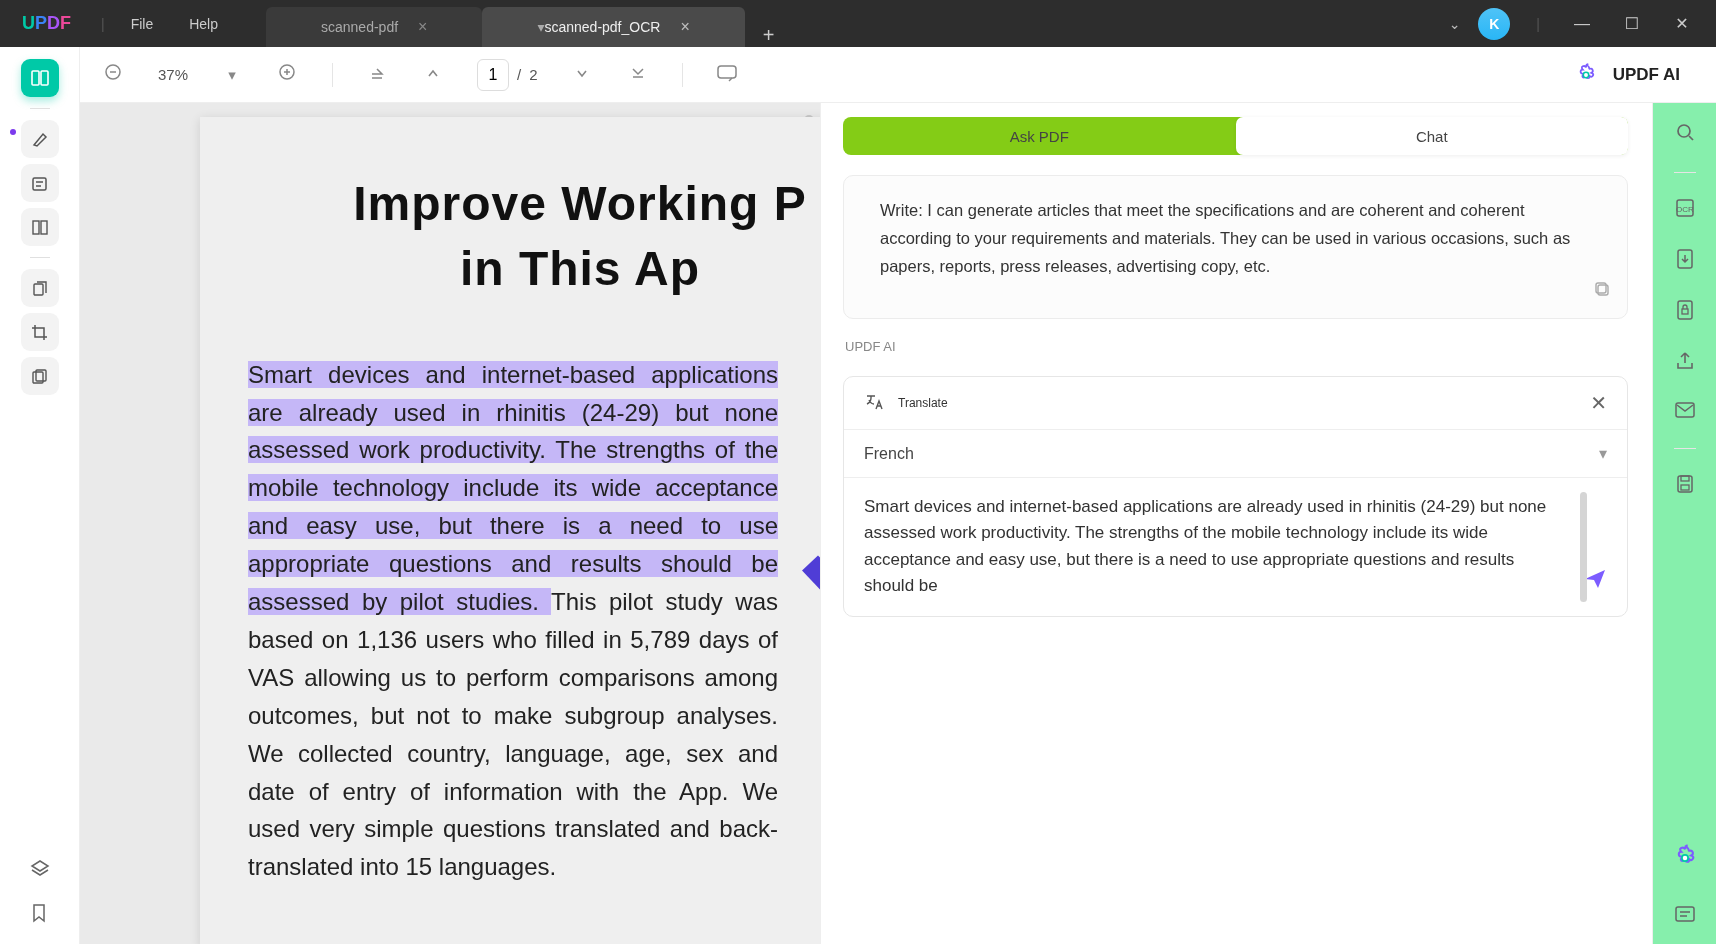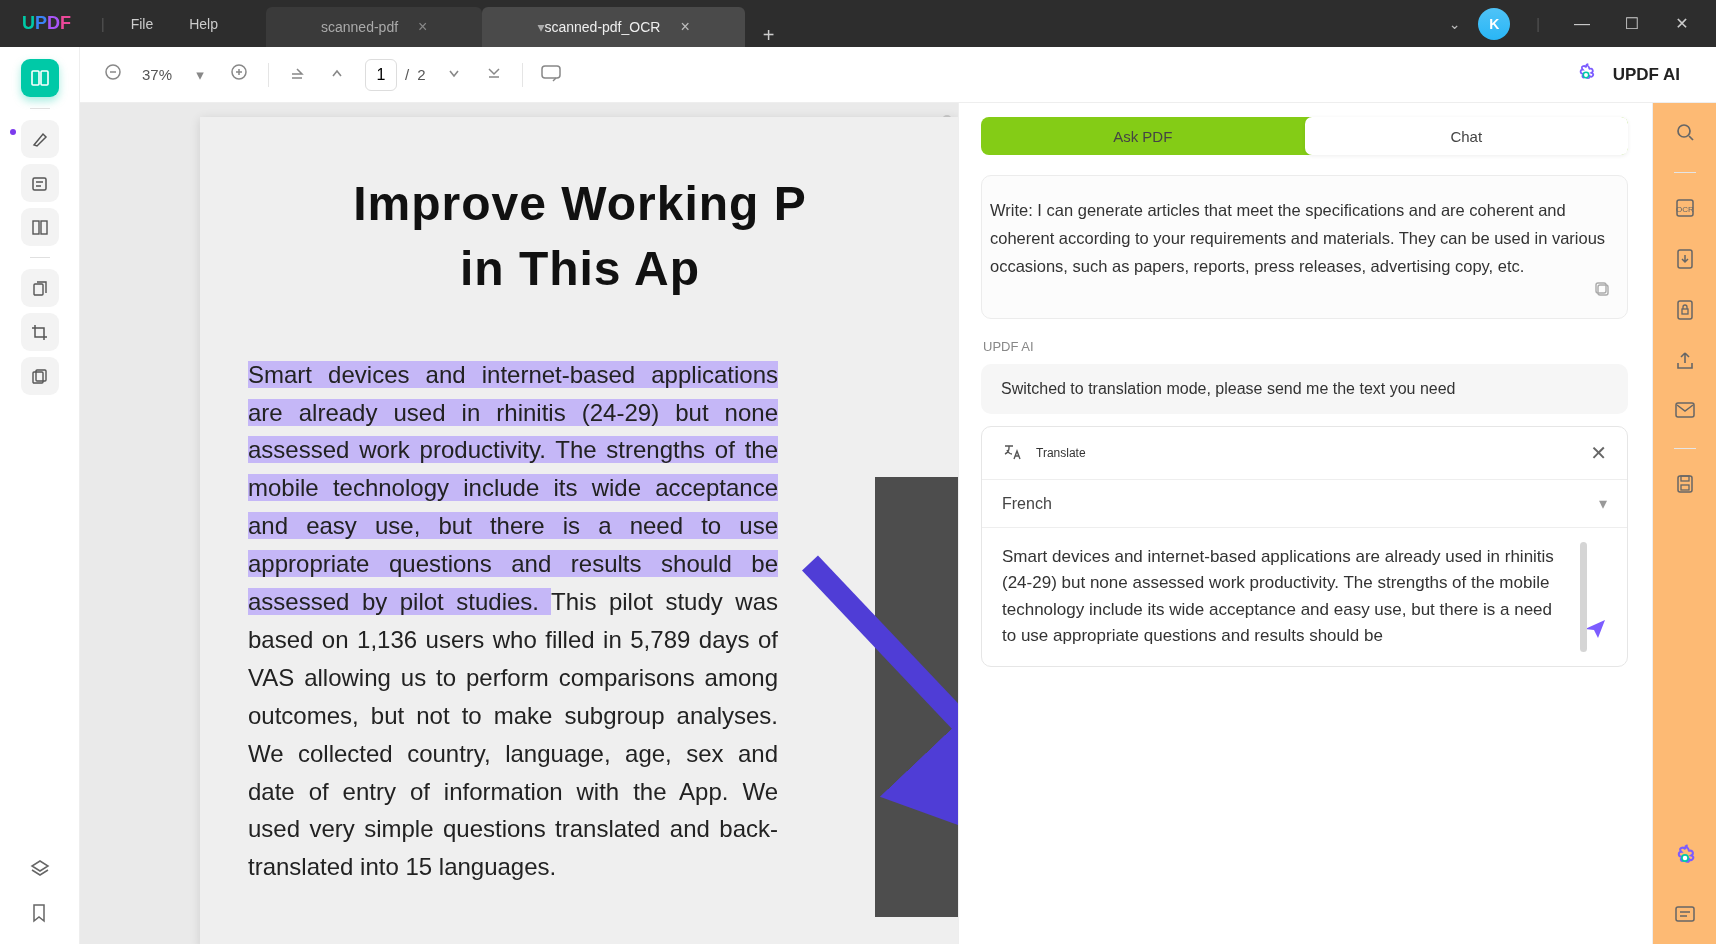--- a/index.html
+++ b/index.html
@@ -31,62 +31,62 @@
 .tool { width: 38px; height: 38px; border-radius: 9px; display: flex; align-items: center; justify-content: center; color: #666; font-size: 19px; }
 .tool.active { background: #00c9a7; color: #fff; box-shadow: 0 4px 8px rgba(0,201,167,.35); }
 .tool.gray-bg { background: #f3f3f3; }
 .left-sep { width: 20px; height: 1px; background: #e0e0e0; margin: 5px 0; }
 .left-bottom { margin-top: auto; margin-bottom: 16px; display: flex; flex-direction: column; gap: 18px; color: #666; }
 
 
 .main-wrap { flex: 1; display: flex; flex-direction: column; background: #fff; border-radius: 0 0 0 0; }
 
 
-.doc-toolbar { height: 56px; display: flex; align-items: center; gap: 16px; padding: 0 22px; color: #555; font-size: 15px; border-bottom: 1px solid #eee; position: relative; }
+.doc-toolbar { height: 56px; display: flex; align-items: center; gap: 32px; padding: 0 22px; color: #555; font-size: 15px; border-bottom: 1px solid #eee; position: relative; }
 .zoom-val { color: #555; }
 .page-box { display: flex; align-items: center; gap: 8px; }
 .page-input { width: 32px; height: 32px; border: 1px solid #ddd; border-radius: 6px; text-align: center; font-size: 16px; }
 .tbar-sep { width: 1px; height: 24px; background: #e5e5e5; }
 .tbar-ico { width: 24px; text-align: center; color: #888; cursor: pointer; }
 .ai-area { margin-left: auto; display: flex; align-items: center; gap: 14px; }
 .ai-logo { width: 26px; height: 26px; }
 .ai-title { font-weight: 700; color: #222; font-size: 17px; }
 
 
 .content-split { flex: 1; display: flex; overflow: hidden; }
 
 
-.doc-view { width: 878px; background: #eaeaea; position: relative; overflow: hidden; padding: 14px 0 0 120px; }
+.doc-view { width: 740px; background: #eaeaea; position: relative; overflow: hidden; padding: 14px 0 0 120px; }
 .page { width: 760px; height: 830px; background: #efefef; box-shadow: 0 2px 10px rgba(0,0,0,.12); padding: 55px 48px; position: relative; }
 .page h1 { font-size: 48px; font-weight: 700; text-align: center; letter-spacing: 1px; line-height: 1.35; color: #111; }
 .page .body-txt { margin-top: 54px; font-size: 24px; line-height: 1.58; color: #222; text-align: justify; width: 530px; }
 .hl { background: #c5b7f7; }
 .page-img { position: absolute; right: 0; top: 360px; width: 85px; height: 440px; background: #444; filter: grayscale(1) contrast(.85); }
 .doc-scroll { position: absolute; right: 6px; top: 12px; width: 10px; height: 210px; background: #c8c8c8; border-radius: 5px; }
 
 
 .ai-panel { flex: 1; background: #fff; display: flex; flex-direction: column; border-left: 1px solid #eee; padding: 14px 24px 20px 22px; position: relative; }
 .seg { display: flex; background: #84cc16; border-radius: 8px; height: 38px; }
 .seg .seg-btn { flex: 1; display: flex; align-items: center; justify-content: center; border-radius: 7px; font-size: 15px; color: #444; cursor: pointer; }
 .seg .seg-btn.active { background: #fff; box-shadow: 0 1px 4px rgba(0,0,0,.07); }
-.msg-card { margin-top: 20px; background: #fcfcfc; border: 1px solid #ececec; border-radius: 10px; padding: 20px 8px; font-size: 16.5px; line-height: 1.7; color: #333; position: relative; }
+.msg-card { margin-top: 20px; background: #fcfcfc; border: 1px solid #ececec; border-radius: 10px; padding: 20px 36px; font-size: 16.5px; line-height: 1.7; color: #333; position: relative; }
 .copy-ico { position: absolute; right: 16px; bottom: 12px; color: #aaa; }
 .ai-label { margin: 20px 0 10px 2px; font-size: 13px; color: #888; }
 .msg-mode { background: #f6f6f6; border-radius: 10px; padding: 16px 20px; font-size: 16px; color: #333; }
 .translate-card { margin-top: 12px; border: 1px solid #e6e6e6; border-radius: 10px; display: flex; flex-direction: column; }
 .tr-head { display: flex; align-items: center; justify-content: space-between; padding: 14px 20px; }
 .tr-head .lbl { display: flex; align-items: center; gap: 14px; font-size: 12px; color: #333; }
 .lang-sel { padding: 14px 20px; border-top: 1px solid #eee; display: flex; justify-content: space-between; align-items: center; color: #444; font-size: 16px; }
 .tr-input { border-top: 1px solid #eee; padding: 16px 20px 16px 20px; display: flex; gap: 14px; position: relative; }
 .tr-text { flex: 1; font-size: 17px; line-height: 1.55; color: #333; overflow: hidden; }
 .send-btn { align-self: flex-end; color: #7c5cff; font-size: 22px; padding-bottom: 4px; }
 .tr-scroll { position: absolute; right: 40px; top: 14px; width: 7px; height: 110px; background: #d5d5d5; border-radius: 4px; }
 
 
-.right-bar { width: 64px; background: #fdba74; border-left: 1px solid #eee; display: flex; flex-direction: column; align-items: center; padding-top: 18px; gap: 24px; color: #666; }
+.right-bar { width: 64px; background: #86efac; border-left: 1px solid #eee; display: flex; flex-direction: column; align-items: center; padding-top: 18px; gap: 24px; color: #666; }
 .right-bar .ico { font-size: 20px; cursor: pointer; }
 .right-sep { width: 22px; height: 1px; background: #e5e5e5; }
 .right-bar .ai-btn { margin-top: auto; margin-bottom: 8px; width: 30px; height: 30px; }
 .right-bar .note-ico { margin-bottom: 14px; }
 
 svg.flower { display: block; }
 </style>
 </head>
 <body>
 
@@ -273,21 +273,20 @@
           <div>Write: I can generate articles that meet the specifications and are coherent and coherent according to your requirements and materials. They can be used in various occasions, such as papers, reports, press releases, advertising copy, etc.</div>
           <div style="height:18px"></div>
           <span class="copy-ico">
             <svg width="17" height="17">
                 <rect x="4" y="4" width="10" height="10" rx="2" fill="none" stroke="#aaa" stroke-width="1.4"></rect>
                 <rect x="2" y="2" width="10" height="10" rx="2" fill="none" stroke="#aaa" stroke-width="1.4"></rect>
               </svg>
           </span>
         </div>
         <div class="ai-label">UPDF AI</div>
-        <div class="msg-mode">Switched to translation mode, please send me the text you need</div>
 
         <div class="translate-card">
           <div class="tr-head">
             <div class="lbl">
               <span>
                 <svg width="20" height="20">
                     <path d="M3 4h8M7 4v2c0 3-2 5-4 6M5 8c1 2 3 4 5 4" fill="none" stroke="#555" stroke-width="1.4"></path>
                     <path d="M12 17l3-8 3 8M13 14h4" fill="none" stroke="#555" stroke-width="1.4"></path>
                   </svg>
               </span>

